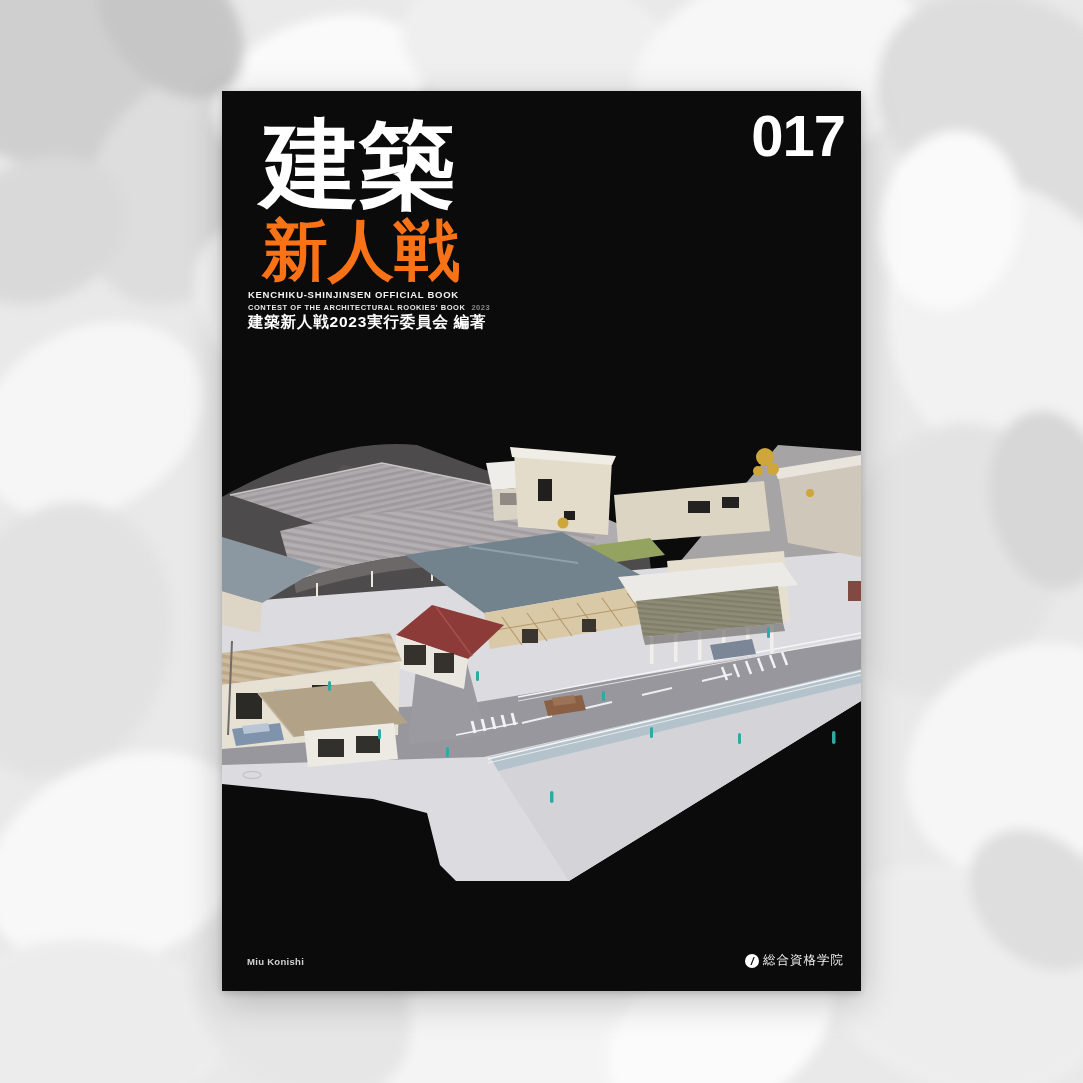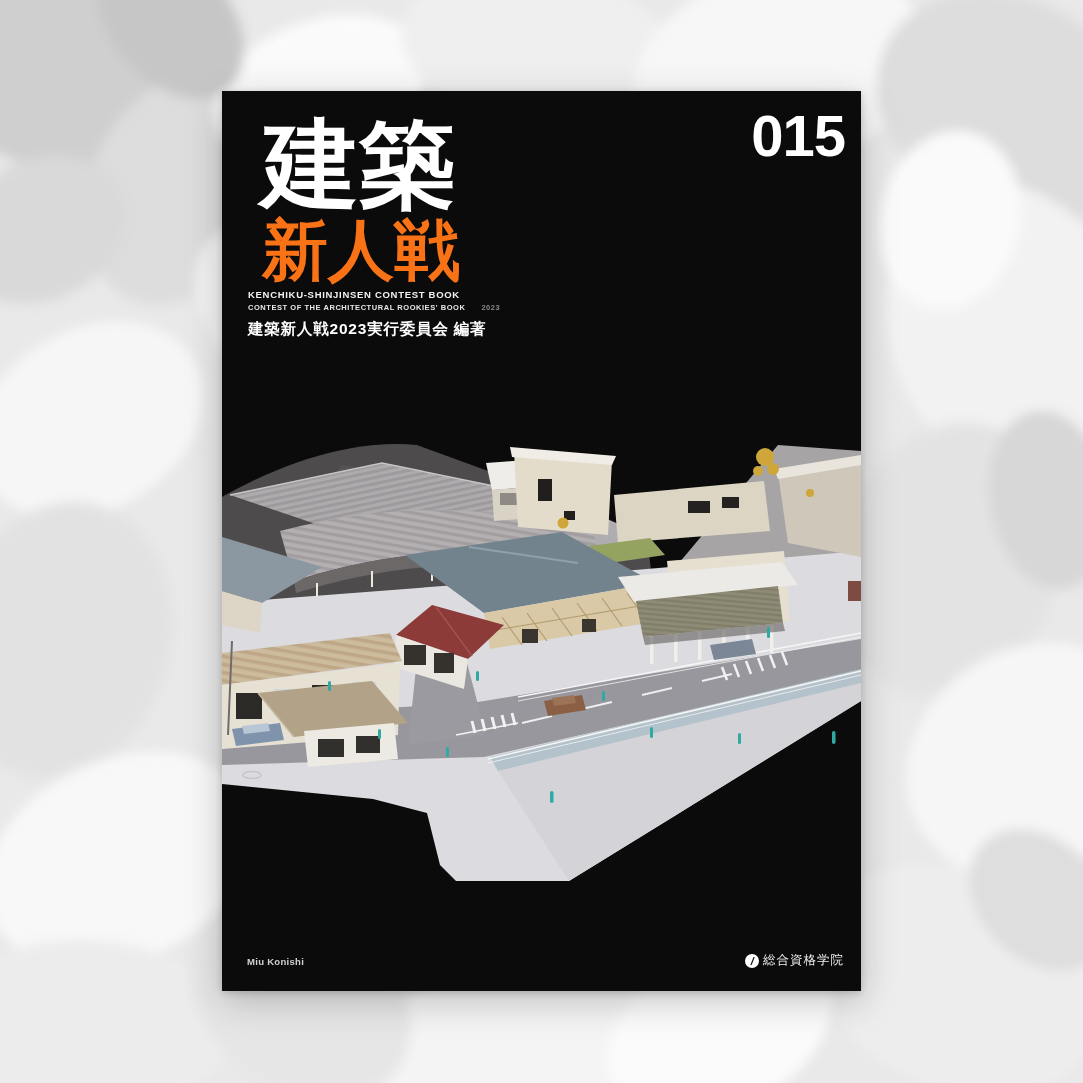--- a/index.html
+++ b/index.html
@@ -35,24 +35,24 @@
 
   .subtitle-block { position:absolute; left:26px; top:198px; }
   .subtitle-en-1 {
     font-size:9.5px; font-weight:700; letter-spacing:0.7px; color:#f2f2f2;
     white-space:nowrap;
   }
   .subtitle-en-2 {
     font-size:7.5px; font-weight:700; letter-spacing:0.55px; color:#e8e8e8;
     white-space:nowrap; margin-top:3px;
   }
-  .subtitle-en-2 .year { color:#8a8a8a; margin-left:16px; }
+  .subtitle-en-2 .year { color:#8a8a8a; margin-left:6px; }
   .author-line {
     font-size:15.5px; font-weight:700; letter-spacing:0.8px; color:#fff;
-    white-space:nowrap; margin-top:7px;
+    white-space:nowrap; 
   }
 
   .model-photo { position:absolute; left:0; top:344px; width:639px; height:460px; }
 
   .credit-left {
     position:absolute; left:25px; bottom:24px;
     font-size:9.5px; font-weight:700; letter-spacing:0.3px; color:#d2d2d2;
   }
   .publisher {
     position:absolute; right:17px; bottom:22px;
@@ -97,29 +97,29 @@
     <ellipse cx="420" cy="200" rx="80" ry="55" transform="rotate(-45 420 200)" fill="#ffffff"></ellipse>
     <ellipse cx="950" cy="220" rx="70" ry="90" transform="rotate(12 950 220)" fill="#fafafa"></ellipse>
     <ellipse cx="1050" cy="500" rx="60" ry="90" transform="rotate(-10 1050 500)" fill="#d7d7d7"></ellipse>
     <ellipse cx="40" cy="230" rx="70" ry="90" transform="rotate(65 40 230)" fill="#d9d9d9"></ellipse>
     <ellipse cx="1040" cy="900" rx="80" ry="60" transform="rotate(45 1040 900)" fill="#dedede"></ellipse>
   </g>
 </svg>
 
 <div class="book-cover">
 
-  <div class="issue-number">015</div>
+  <div class="issue-number">017</div>
 
   <div class="title-block">
     <div class="title-line1">建築</div>
     <div class="title-line2">新人戦</div>
   </div>
 
   <div class="subtitle-block">
-    <div class="subtitle-en-1">KENCHIKU-SHINJINSEN CONTEST BOOK</div>
+    <div class="subtitle-en-1">KENCHIKU-SHINJINSEN OFFICIAL BOOK</div>
     <div class="subtitle-en-2"><span>CONTEST OF THE ARCHITECTURAL ROOKIES' BOOK</span><span class="year">2023</span></div>
     <div class="author-line">建築新人戦2023実行委員会 編著</div>
   </div>
 
   <svg class="model-photo" viewBox="0 0 639 460" aria-hidden="true">
     <defs>
       <pattern id="corr1" width="7" height="7" patternUnits="userSpaceOnUse" patternTransform="rotate(100)">
         <rect width="7" height="7" fill="#b4b0b2"></rect>
           <rect width="3.2" height="7" fill="#a19da0"></rect>
       </pattern>

